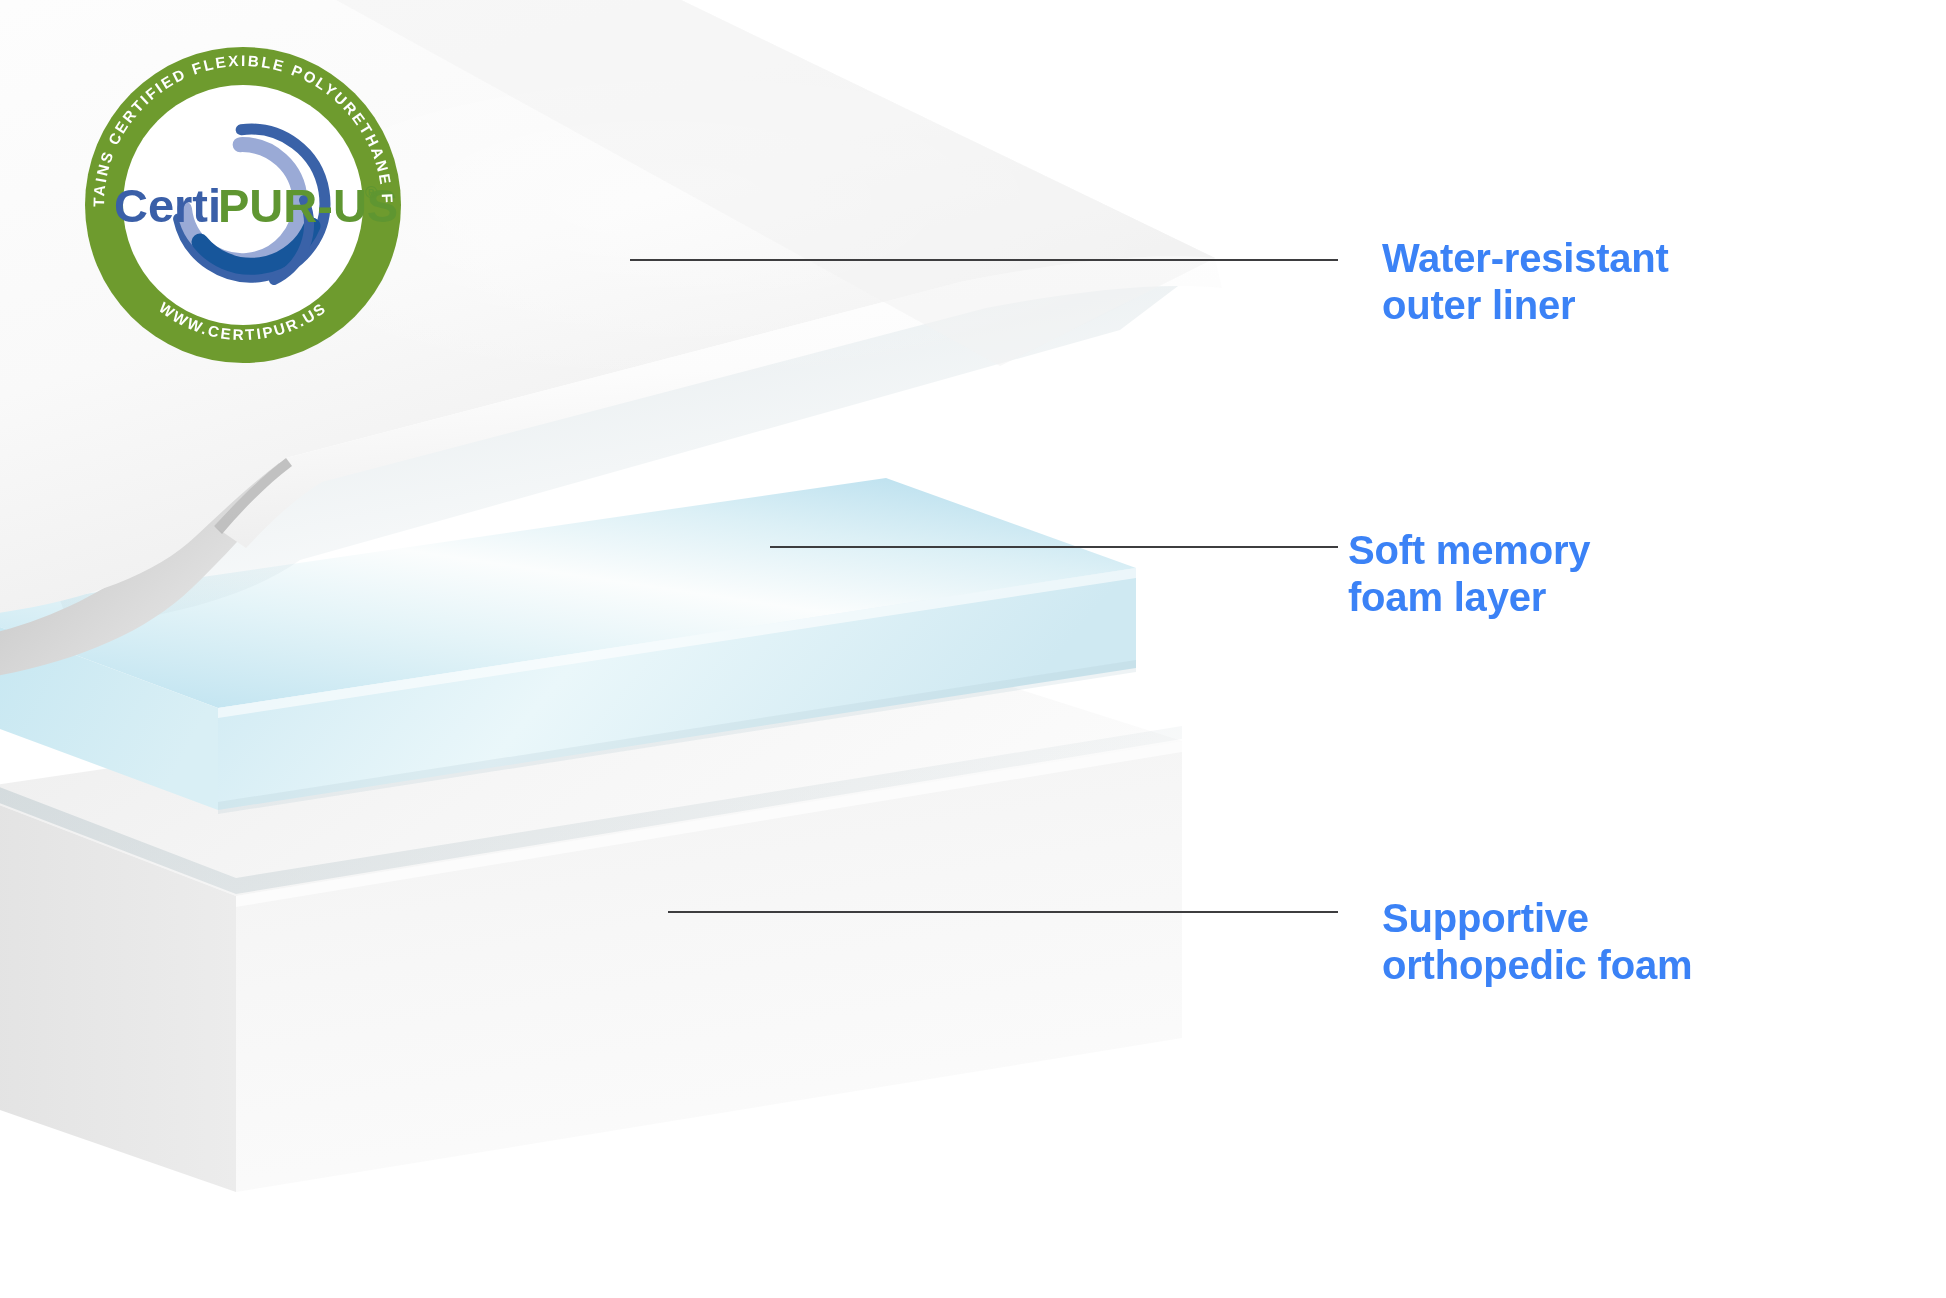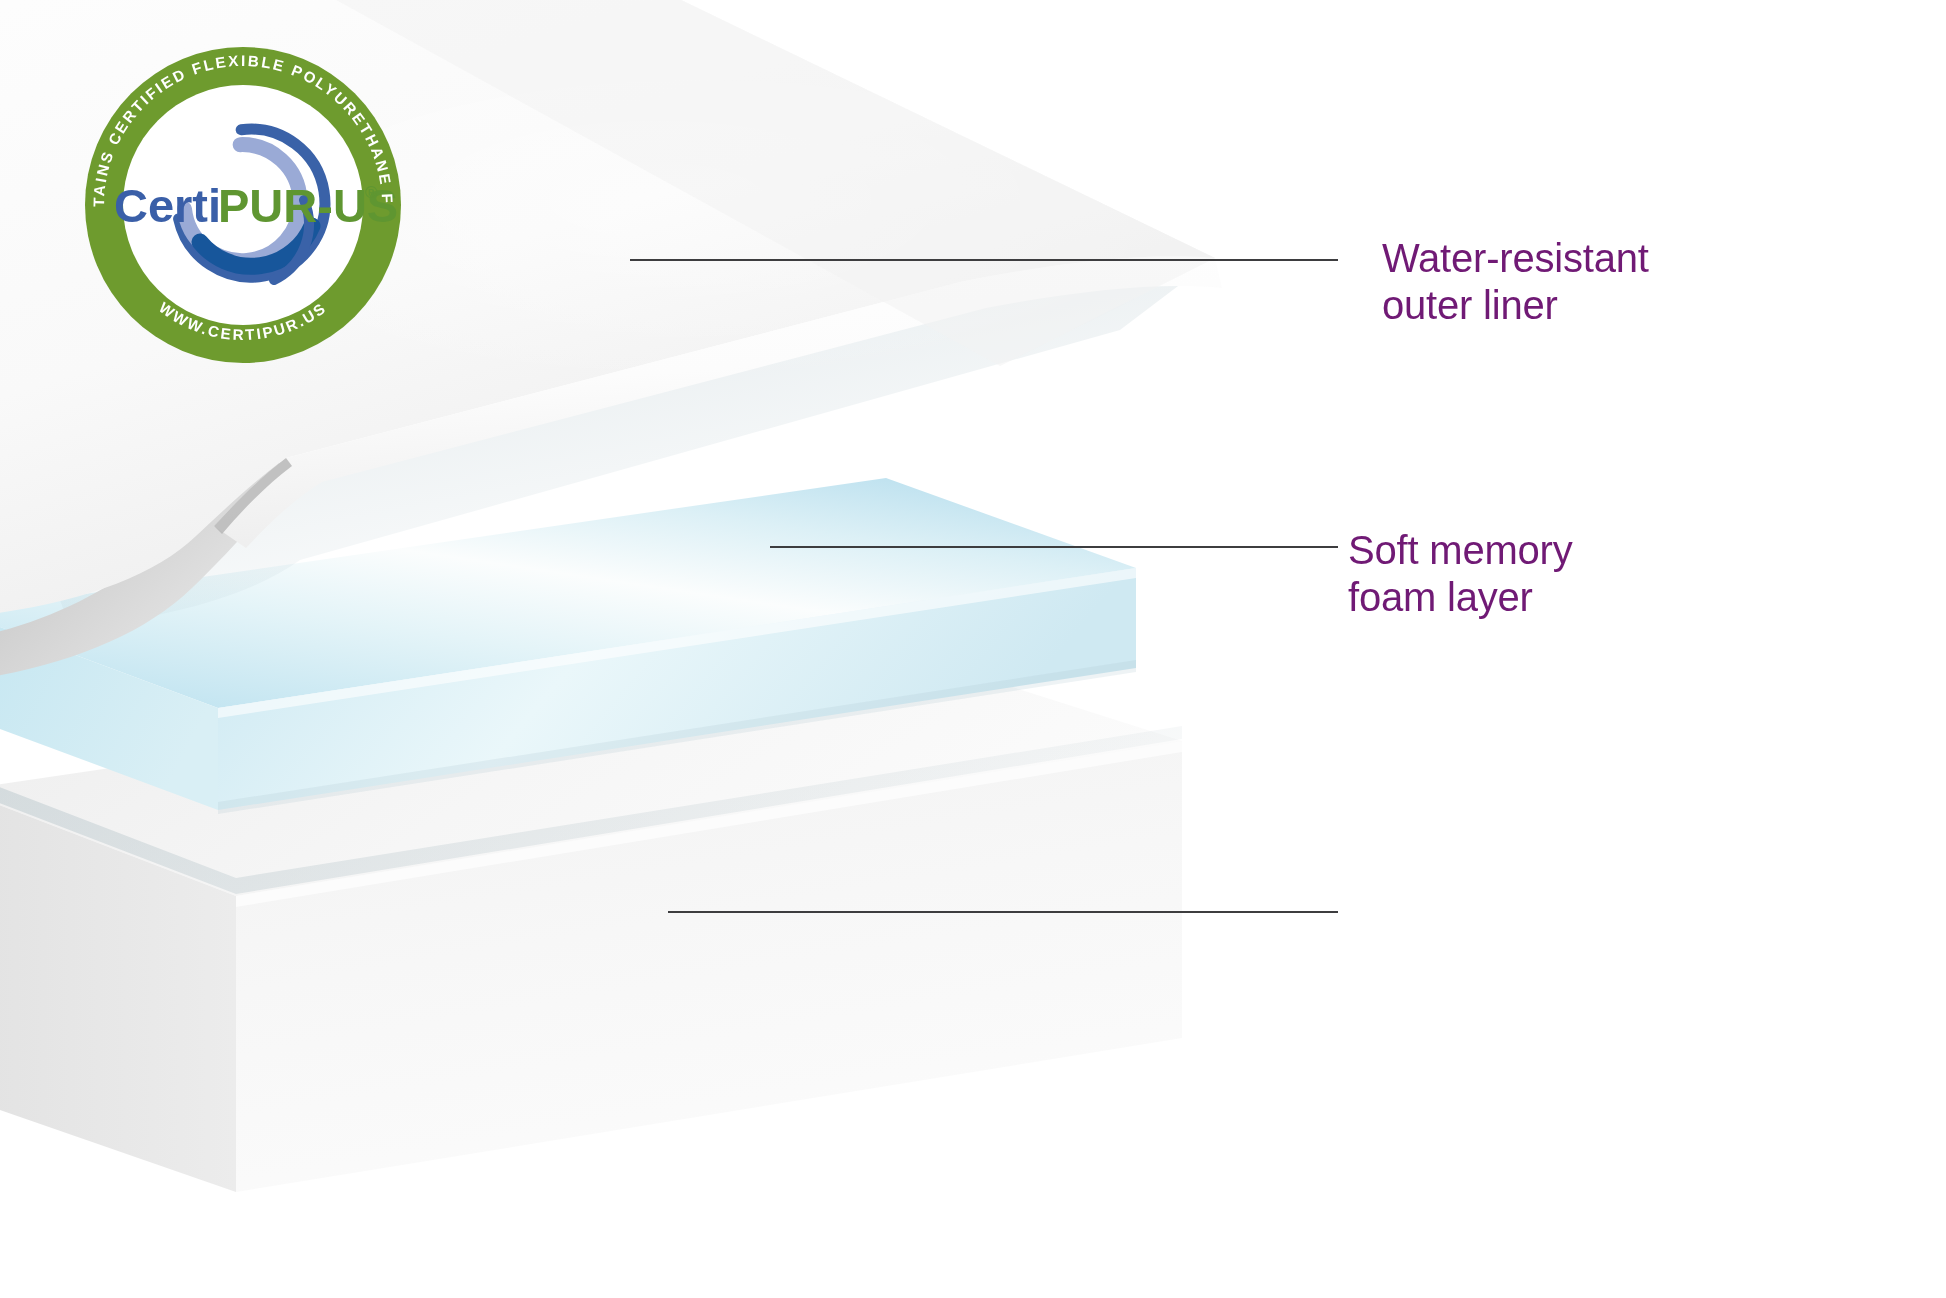--- a/index.html
+++ b/index.html
@@ -19,25 +19,25 @@
   }
   #art {
     position: absolute;
     left: 0;
     top: 0;
     width: 1946px;
     height: 1298px;
   }
   .callout {
     position: absolute;
-    color: #701a75;
+    color: #3b82f6;
     font-size: 40px;
     line-height: 1.18;
     letter-spacing: -0.2px;
-    font-weight: 400;
+    font-weight: 700;
     white-space: pre-line;
   }
   #callout-1 { left: 1382px; top: 235px; }
   #callout-2 { left: 1348px; top: 527px; }
   #callout-3 { left: 1382px; top: 895px; }
   .badge-wrap {
     position: absolute;
     left: 68px;
     top: 30px;
     width: 350px;
@@ -203,14 +203,16 @@
       </text>
     </svg>
   </div>
 
   <div class="callout" id="callout-1">Water-resistant
 outer liner</div>
 
   <div class="callout" id="callout-2">Soft memory
 foam layer</div>
 
+  <div class="callout" id="callout-3">Supportive
+orthopedic foam</div>
 
 </div>
 
 </body></html>

